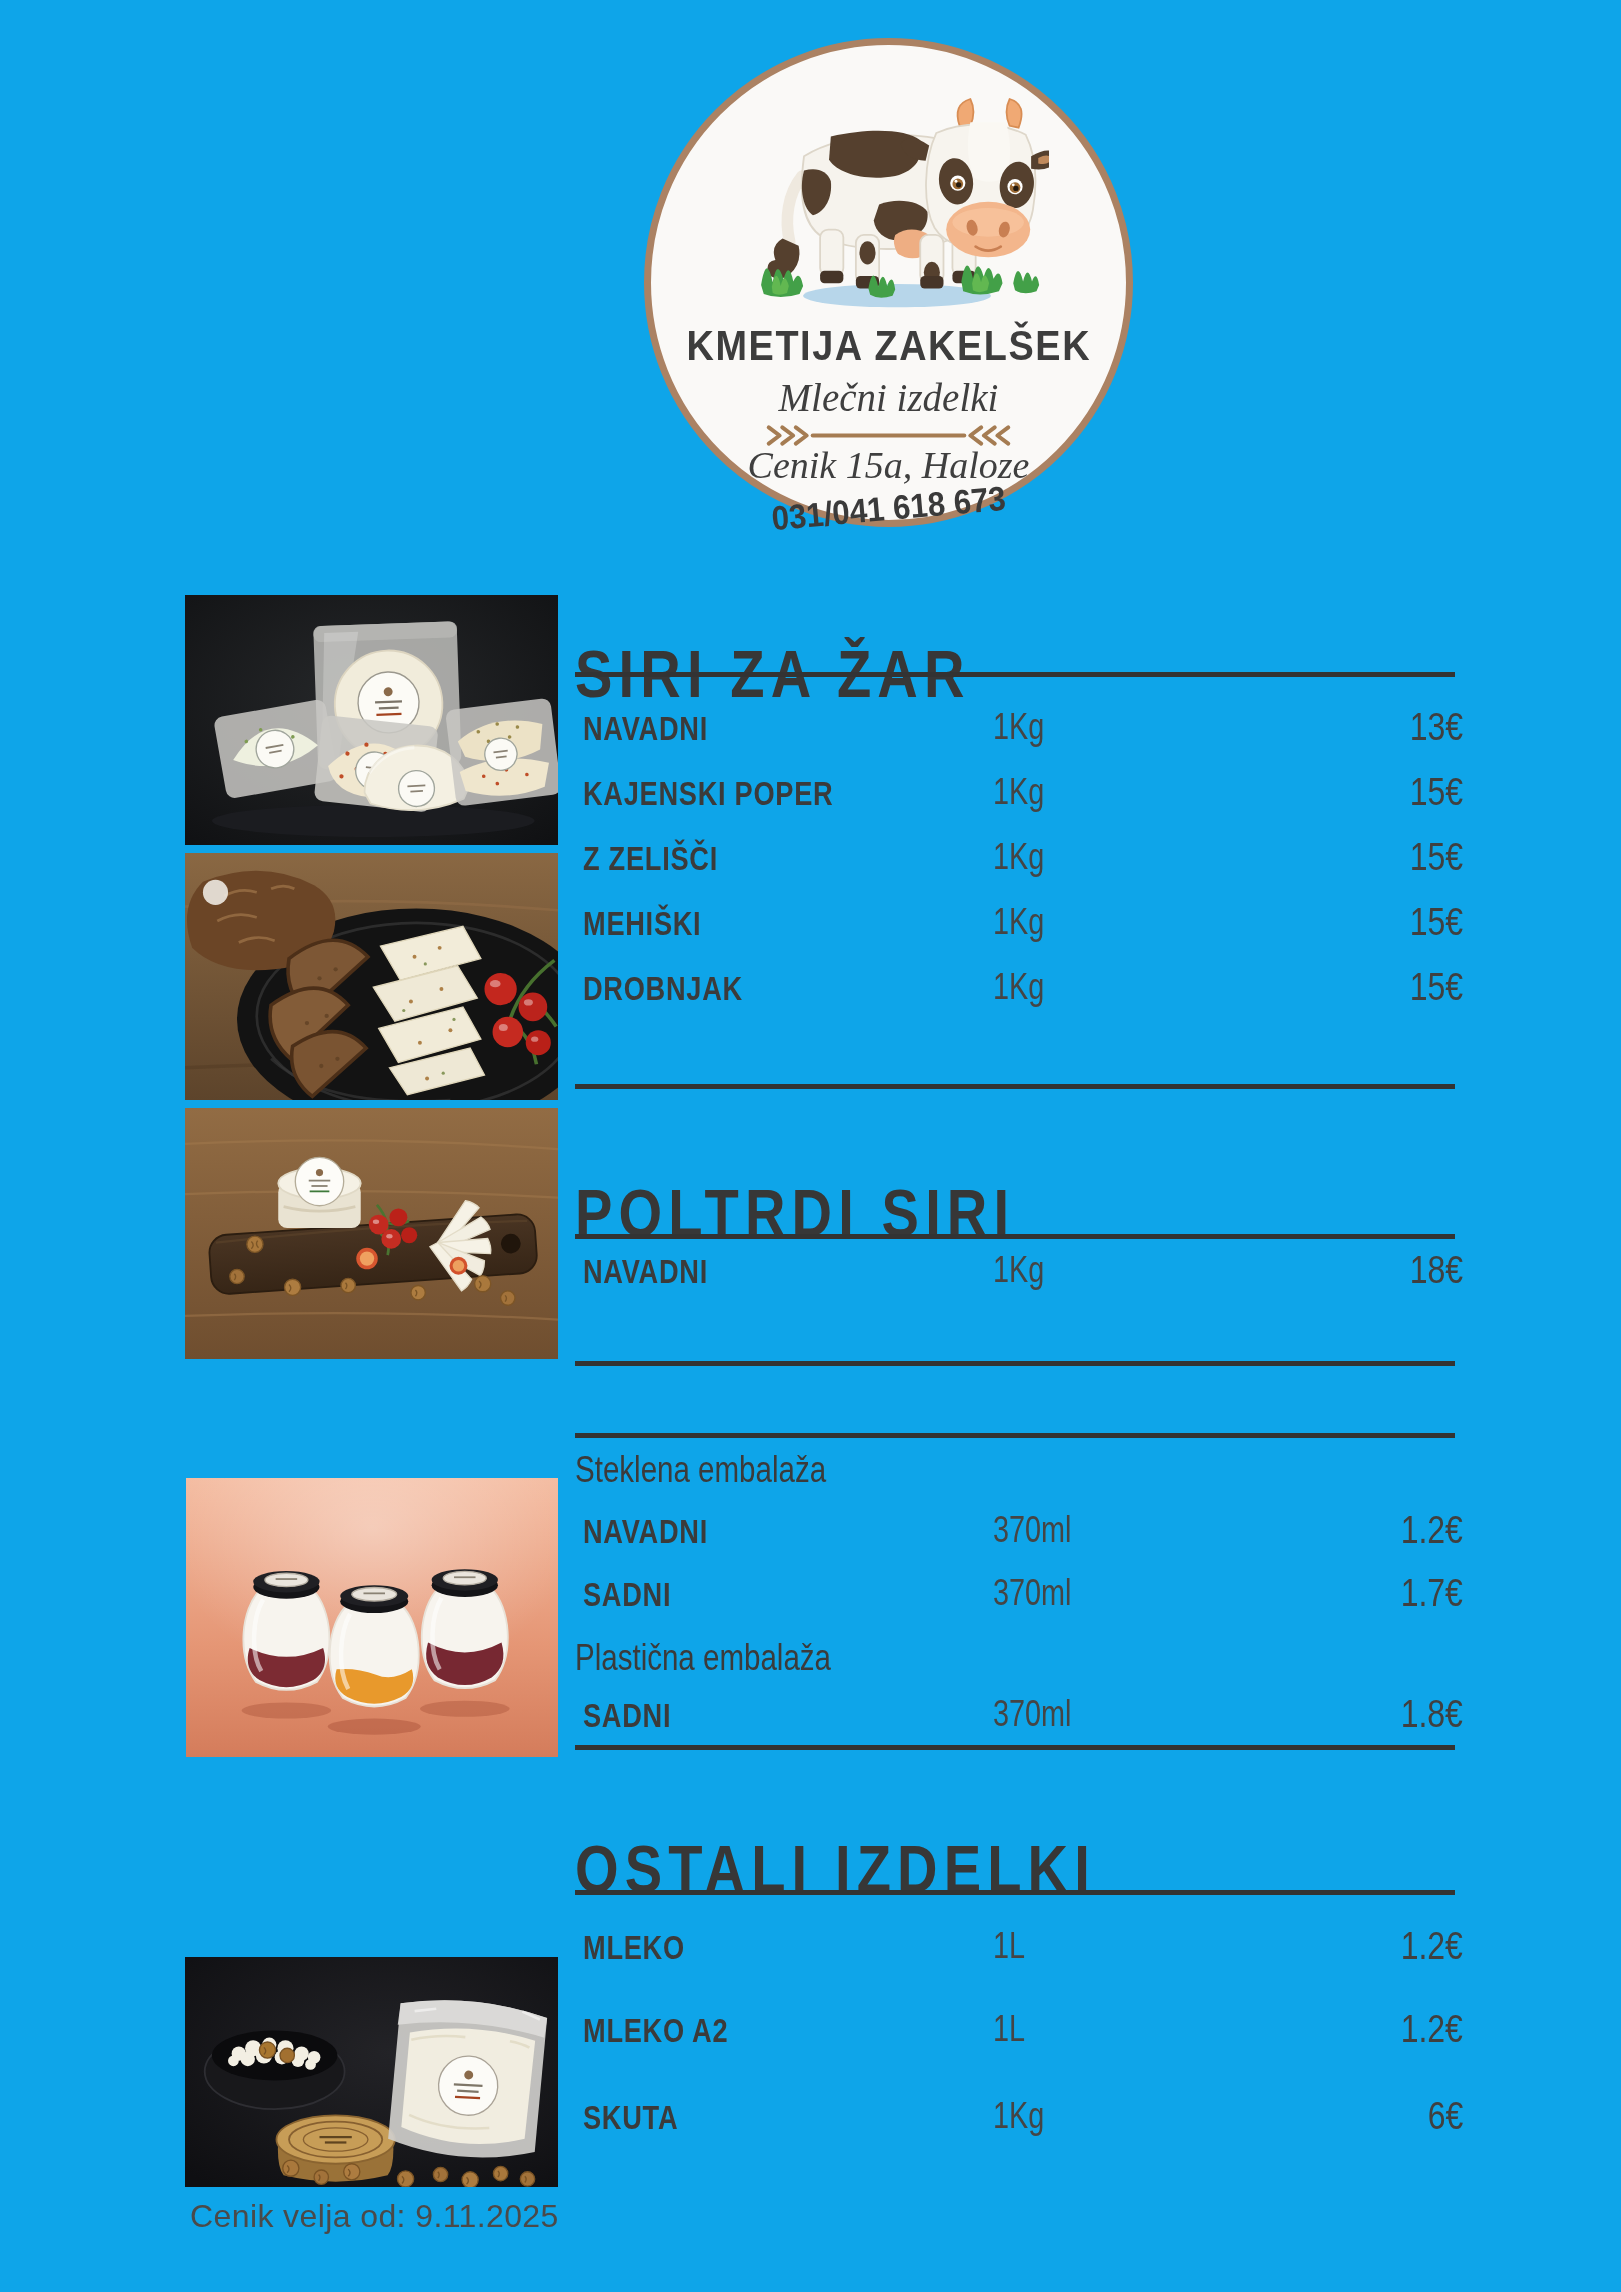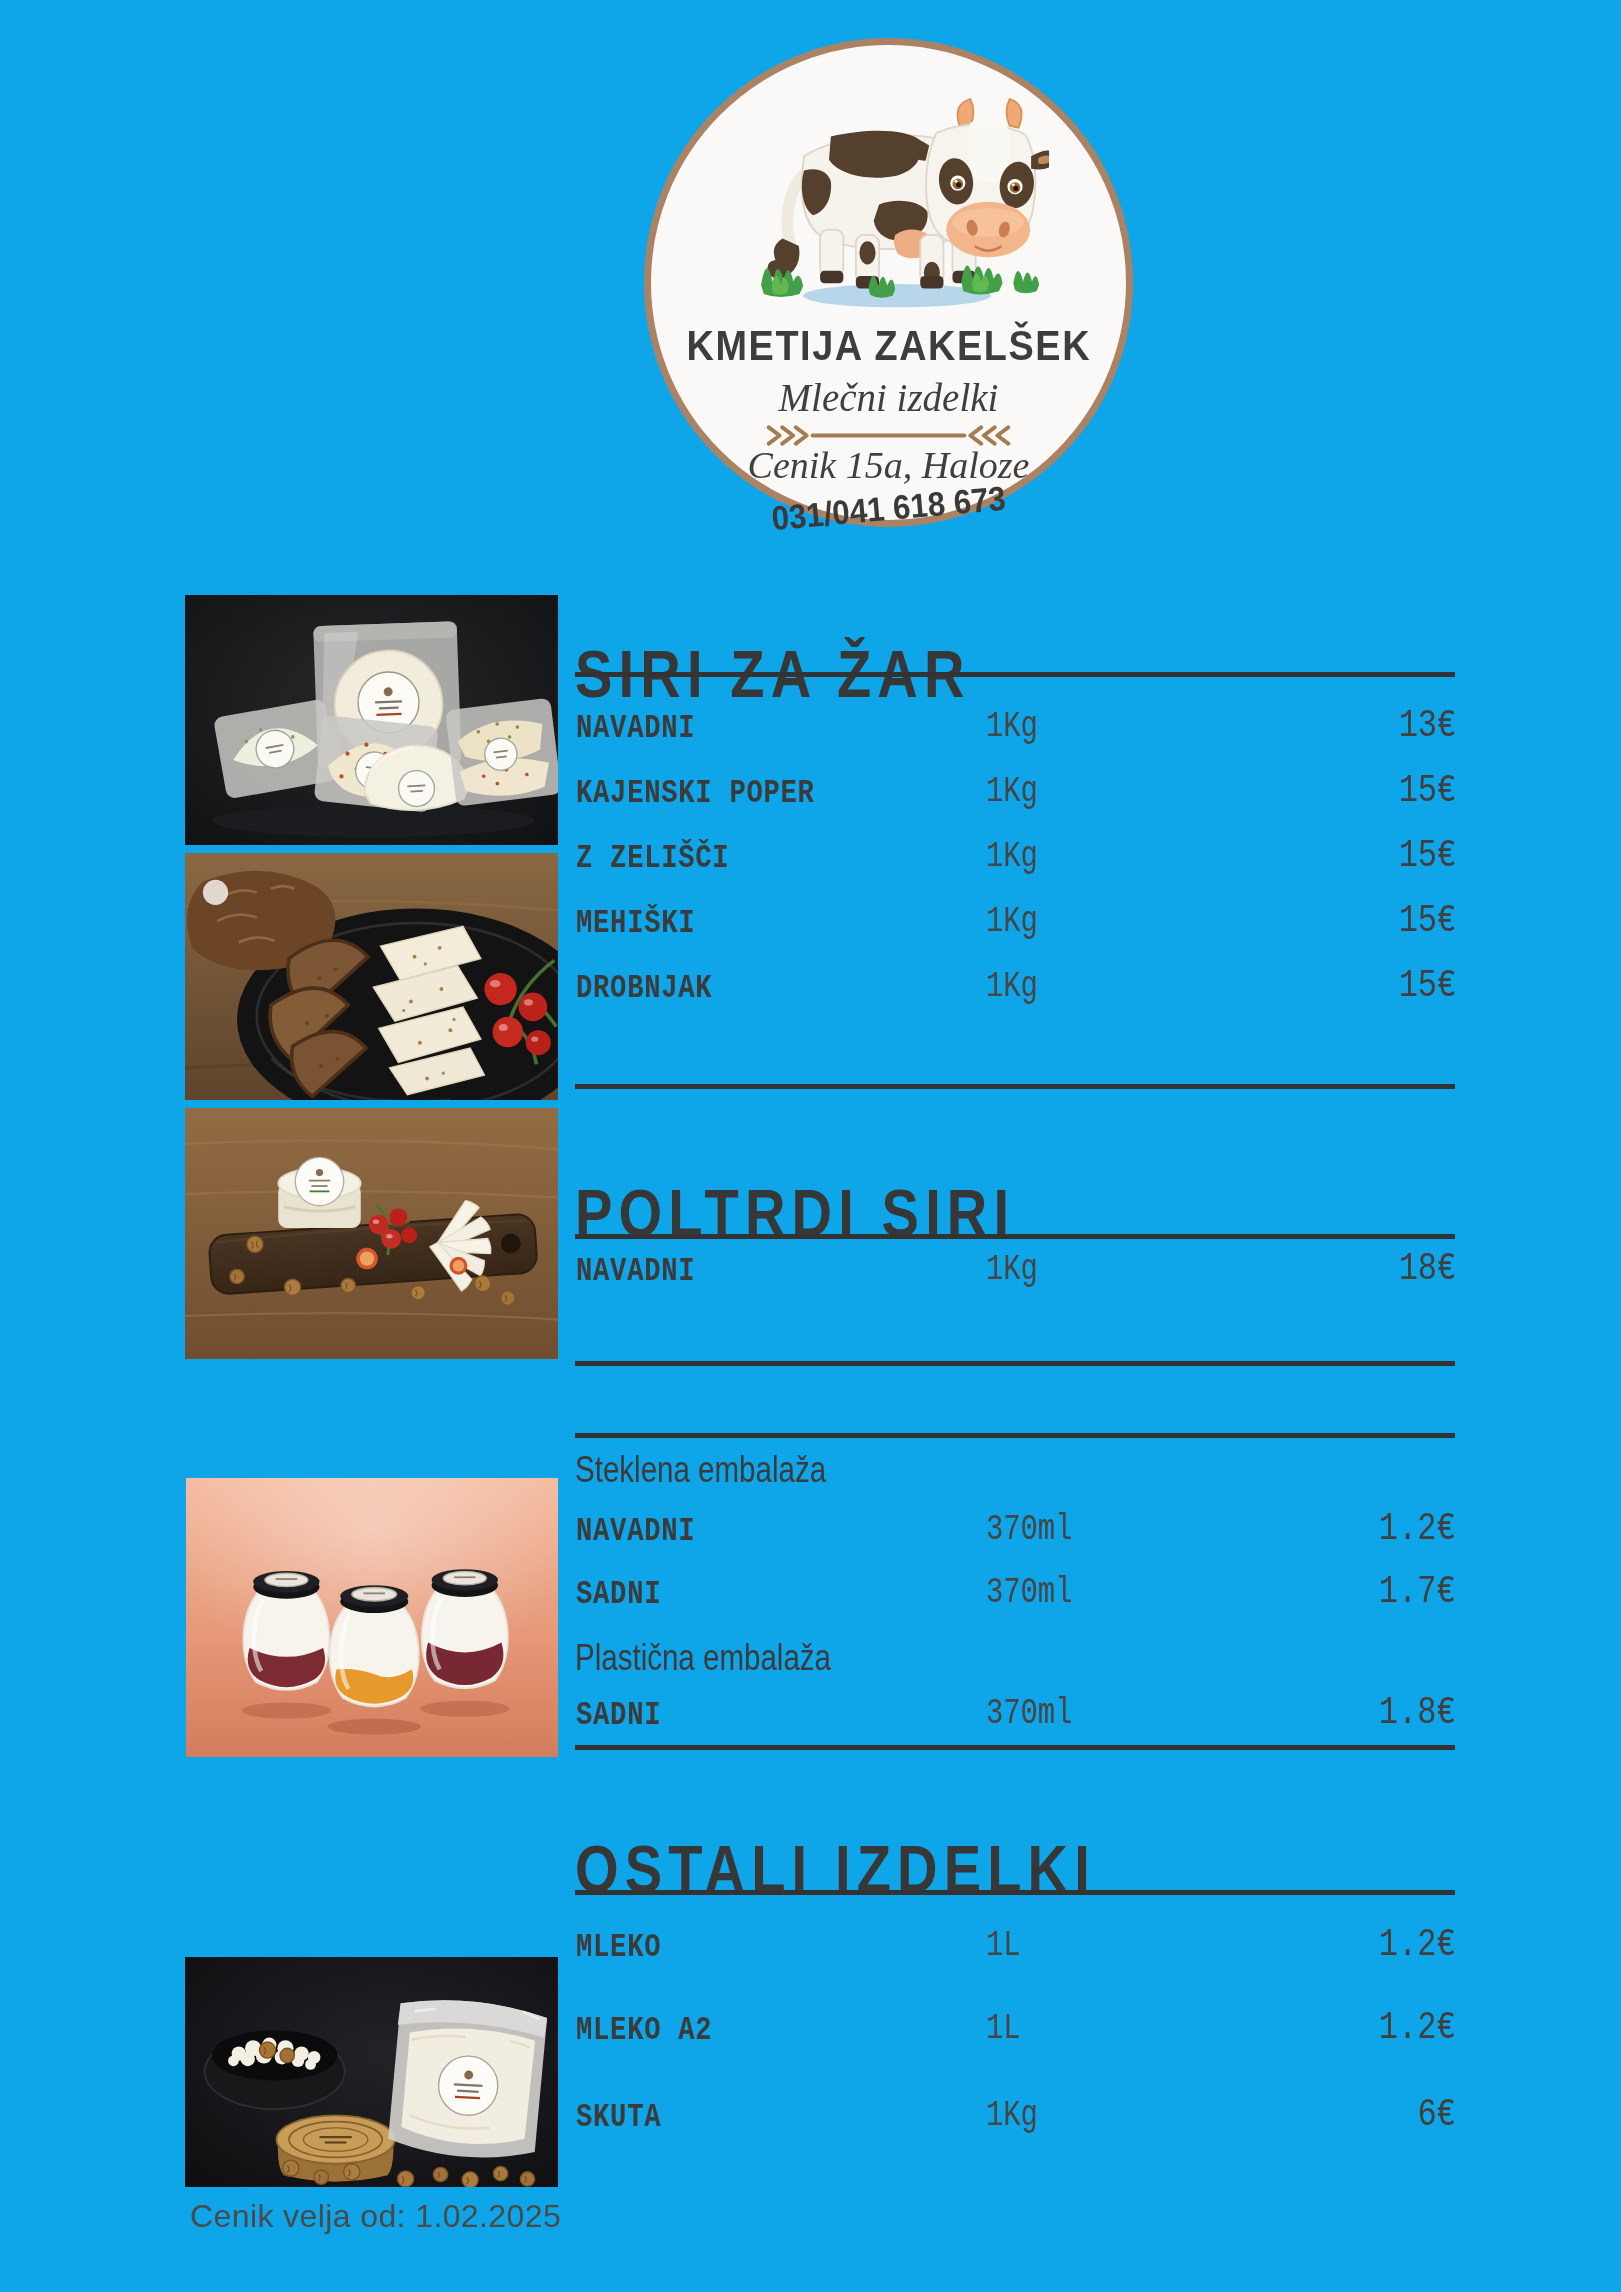--- a/index.html
+++ b/index.html
@@ -24,21 +24,21 @@
   
   figure.photo{position:absolute;margin:0;padding:0;}
   figure.photo svg{display:block;width:100%;height:100%;}
 
   
   .menu{position:absolute;left:575px;top:0;width:880px;height:2293px;}
   .sec-title{position:absolute;left:0;width:100%;font-size:66px;font-weight:700;letter-spacing:7.2px;
              color:#373737;line-height:1;white-space:nowrap;}
   .sec-title>span{display:inline-block;transform:scaleX(.85);transform-origin:left center;}
   .hr{position:absolute;left:0;width:880px;height:5.4px;background:#333333;}
-  .mrow{position:absolute;left:1px;width:880px;display:flex;align-items:flex-start;line-height:1;font-family:Liberation Mono, monospace;}
+  .mrow{position:absolute;left:8px;width:880px;display:flex;align-items:flex-start;line-height:1;}
   .mrow .item{width:410px;font-size:34px;font-weight:700;letter-spacing:0.9px;color:#3b3b3b;white-space:nowrap;}
   .mrow .item>span{display:inline-block;transform:scaleX(.8);transform-origin:left center;}
   .mrow .qty{flex:1;font-size:36px;font-weight:400;color:#454545;margin-top:-1.8px;white-space:nowrap;}
   .mrow .qty>span{display:inline-block;transform:scaleX(.8);transform-origin:left center;}
   .mrow .price{font-size:39px;font-weight:400;color:#404040;text-align:right;margin-top:-3.6px;white-space:nowrap;}
   .mrow .price>span{display:inline-block;transform:scaleX(.82);transform-origin:right center;}
   .subtitle{position:absolute;left:0;font-size:36px;font-weight:400;color:#3b3b3b;line-height:1;white-space:nowrap;}
   .subtitle>span{display:inline-block;transform:scaleX(.82);transform-origin:left center;}
 
   .footer-note{position:absolute;left:190px;top:2200px;font-size:32px;color:#4a4a4a;
@@ -612,16 +612,16 @@
       <span class="qty"><span>1L</span></span>
       <span class="price"><span>1.2€</span></span>
     </div>
     <div class="mrow" style="top:2100px">
       <span class="item"><span>SKUTA</span></span>
       <span class="qty"><span>1Kg</span></span>
       <span class="price"><span>6€</span></span>
     </div>
   </div>
 
-  <div class="footer-note">Cenik velja od: 1.02.2025</div>
+  <div class="footer-note">Cenik velja od: 9.11.2025</div>
 
 </div>
 
 
 </body></html>

